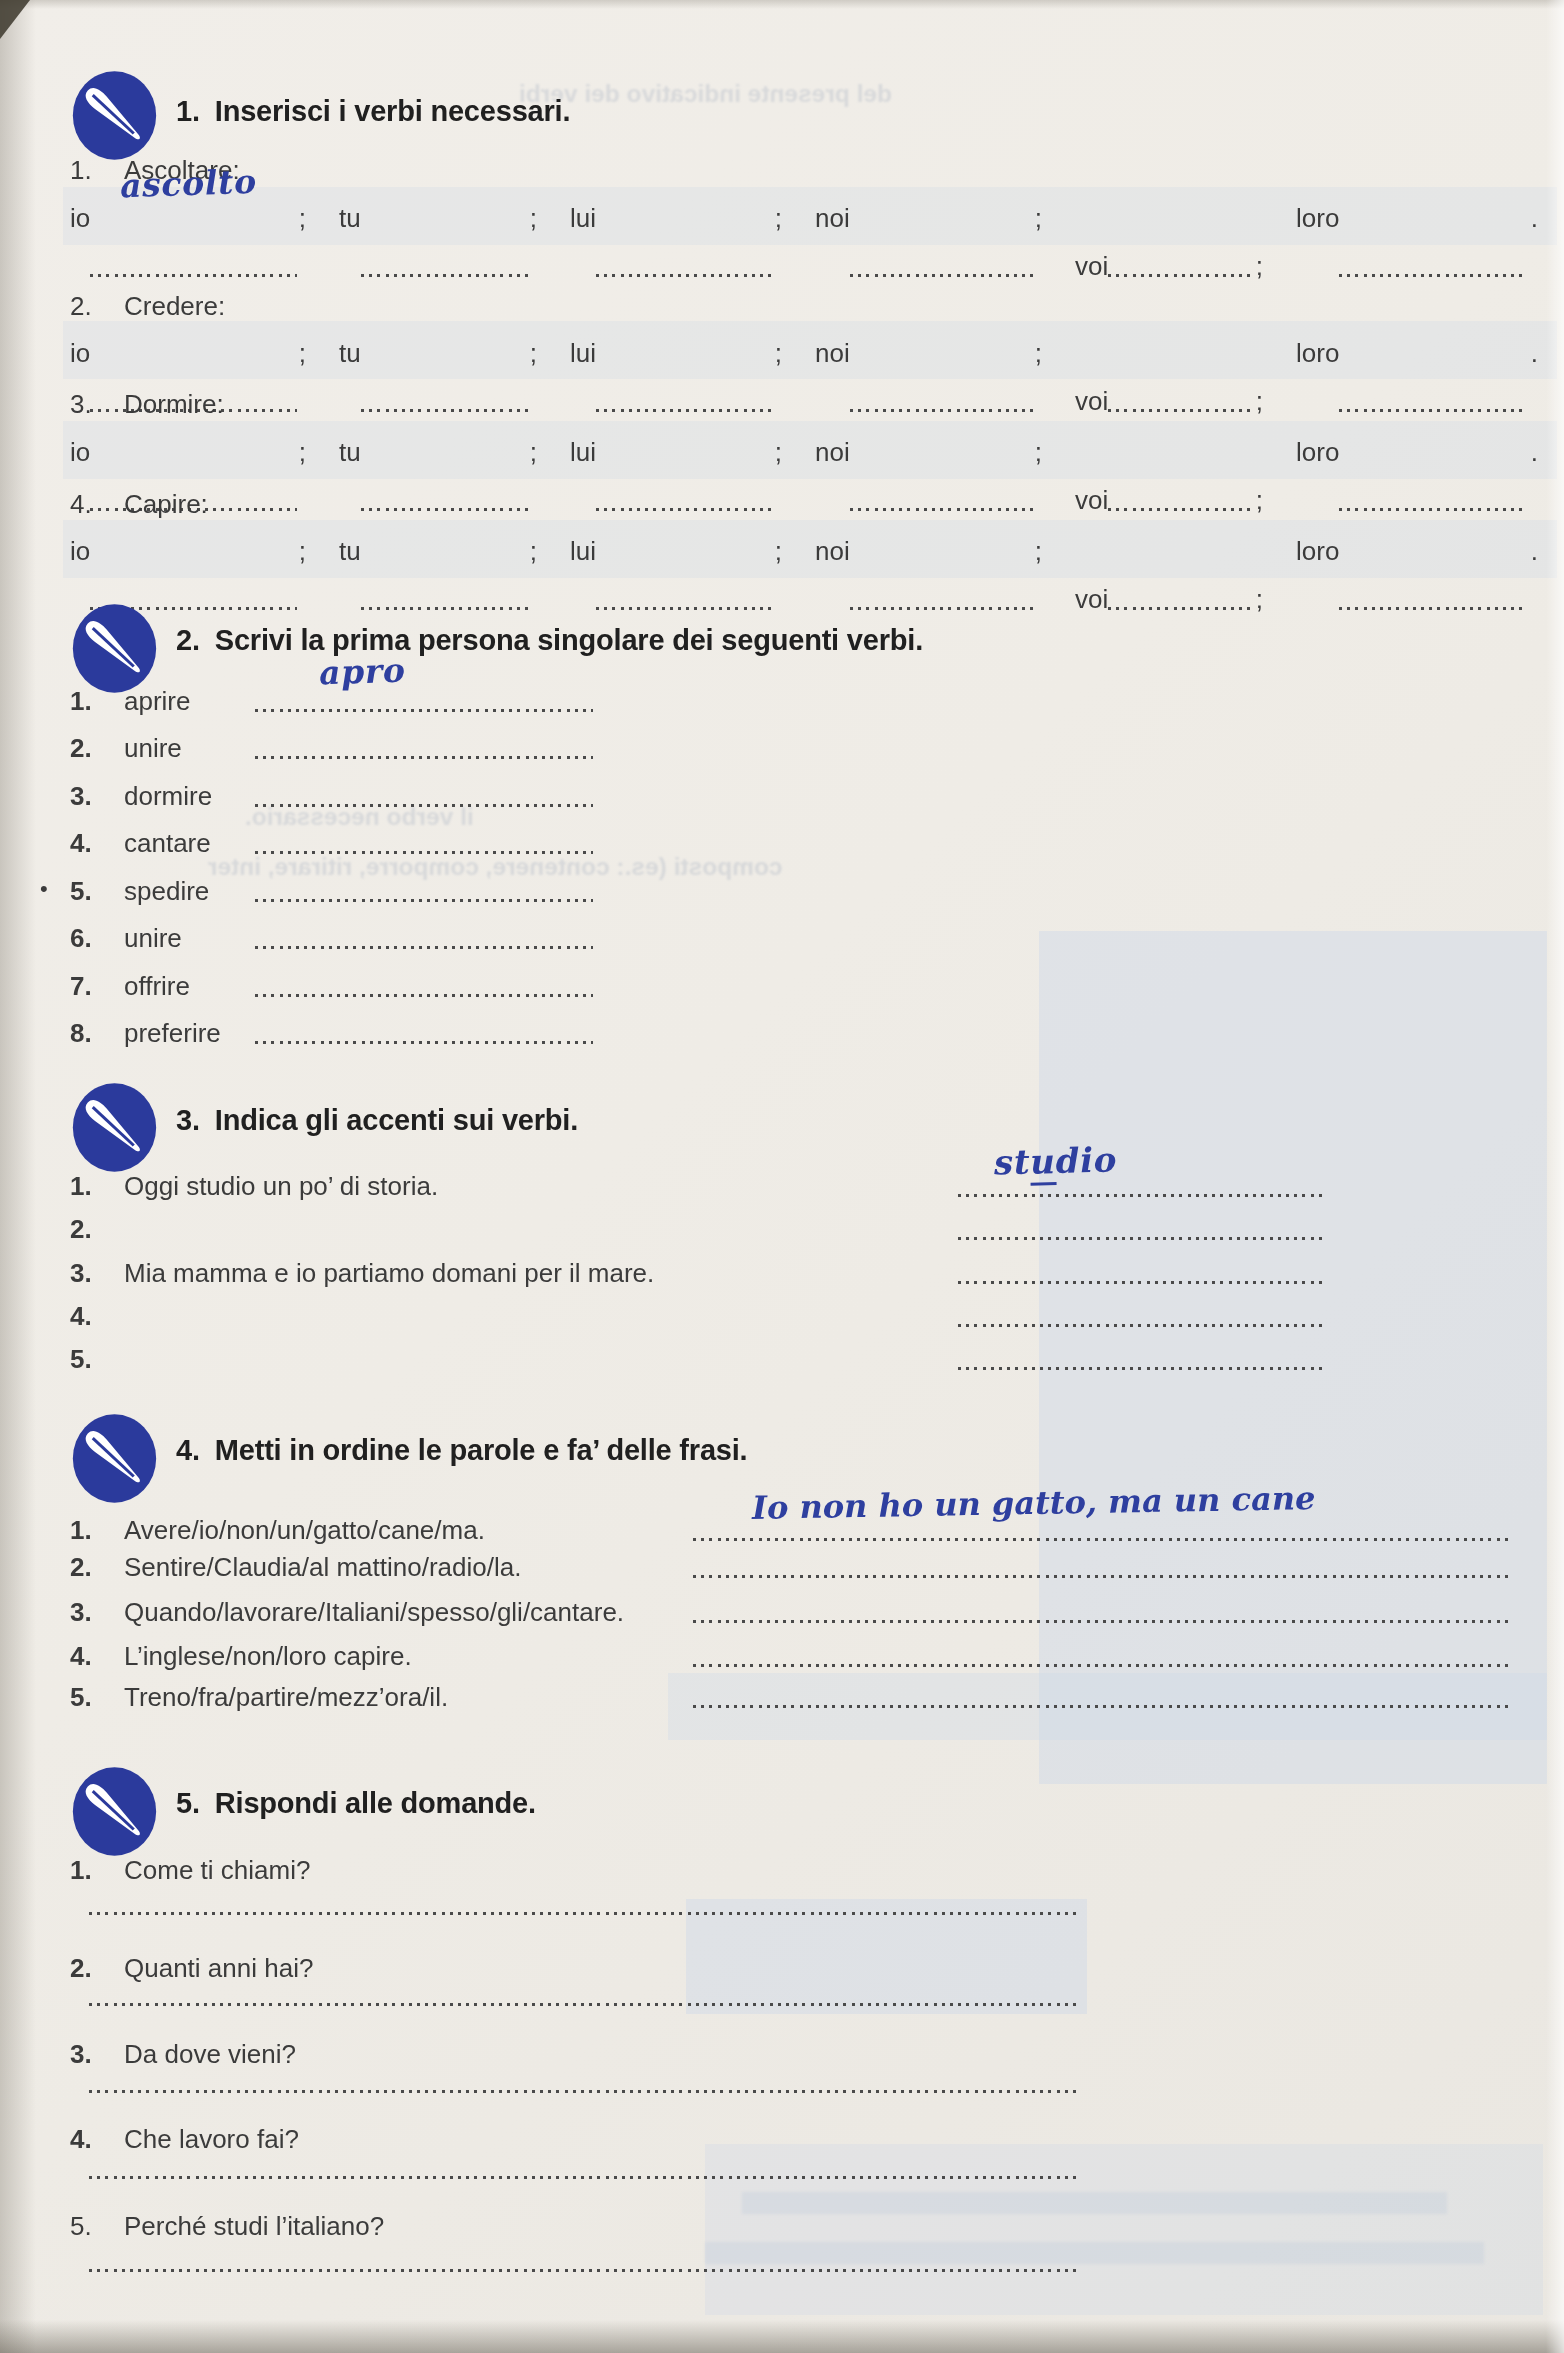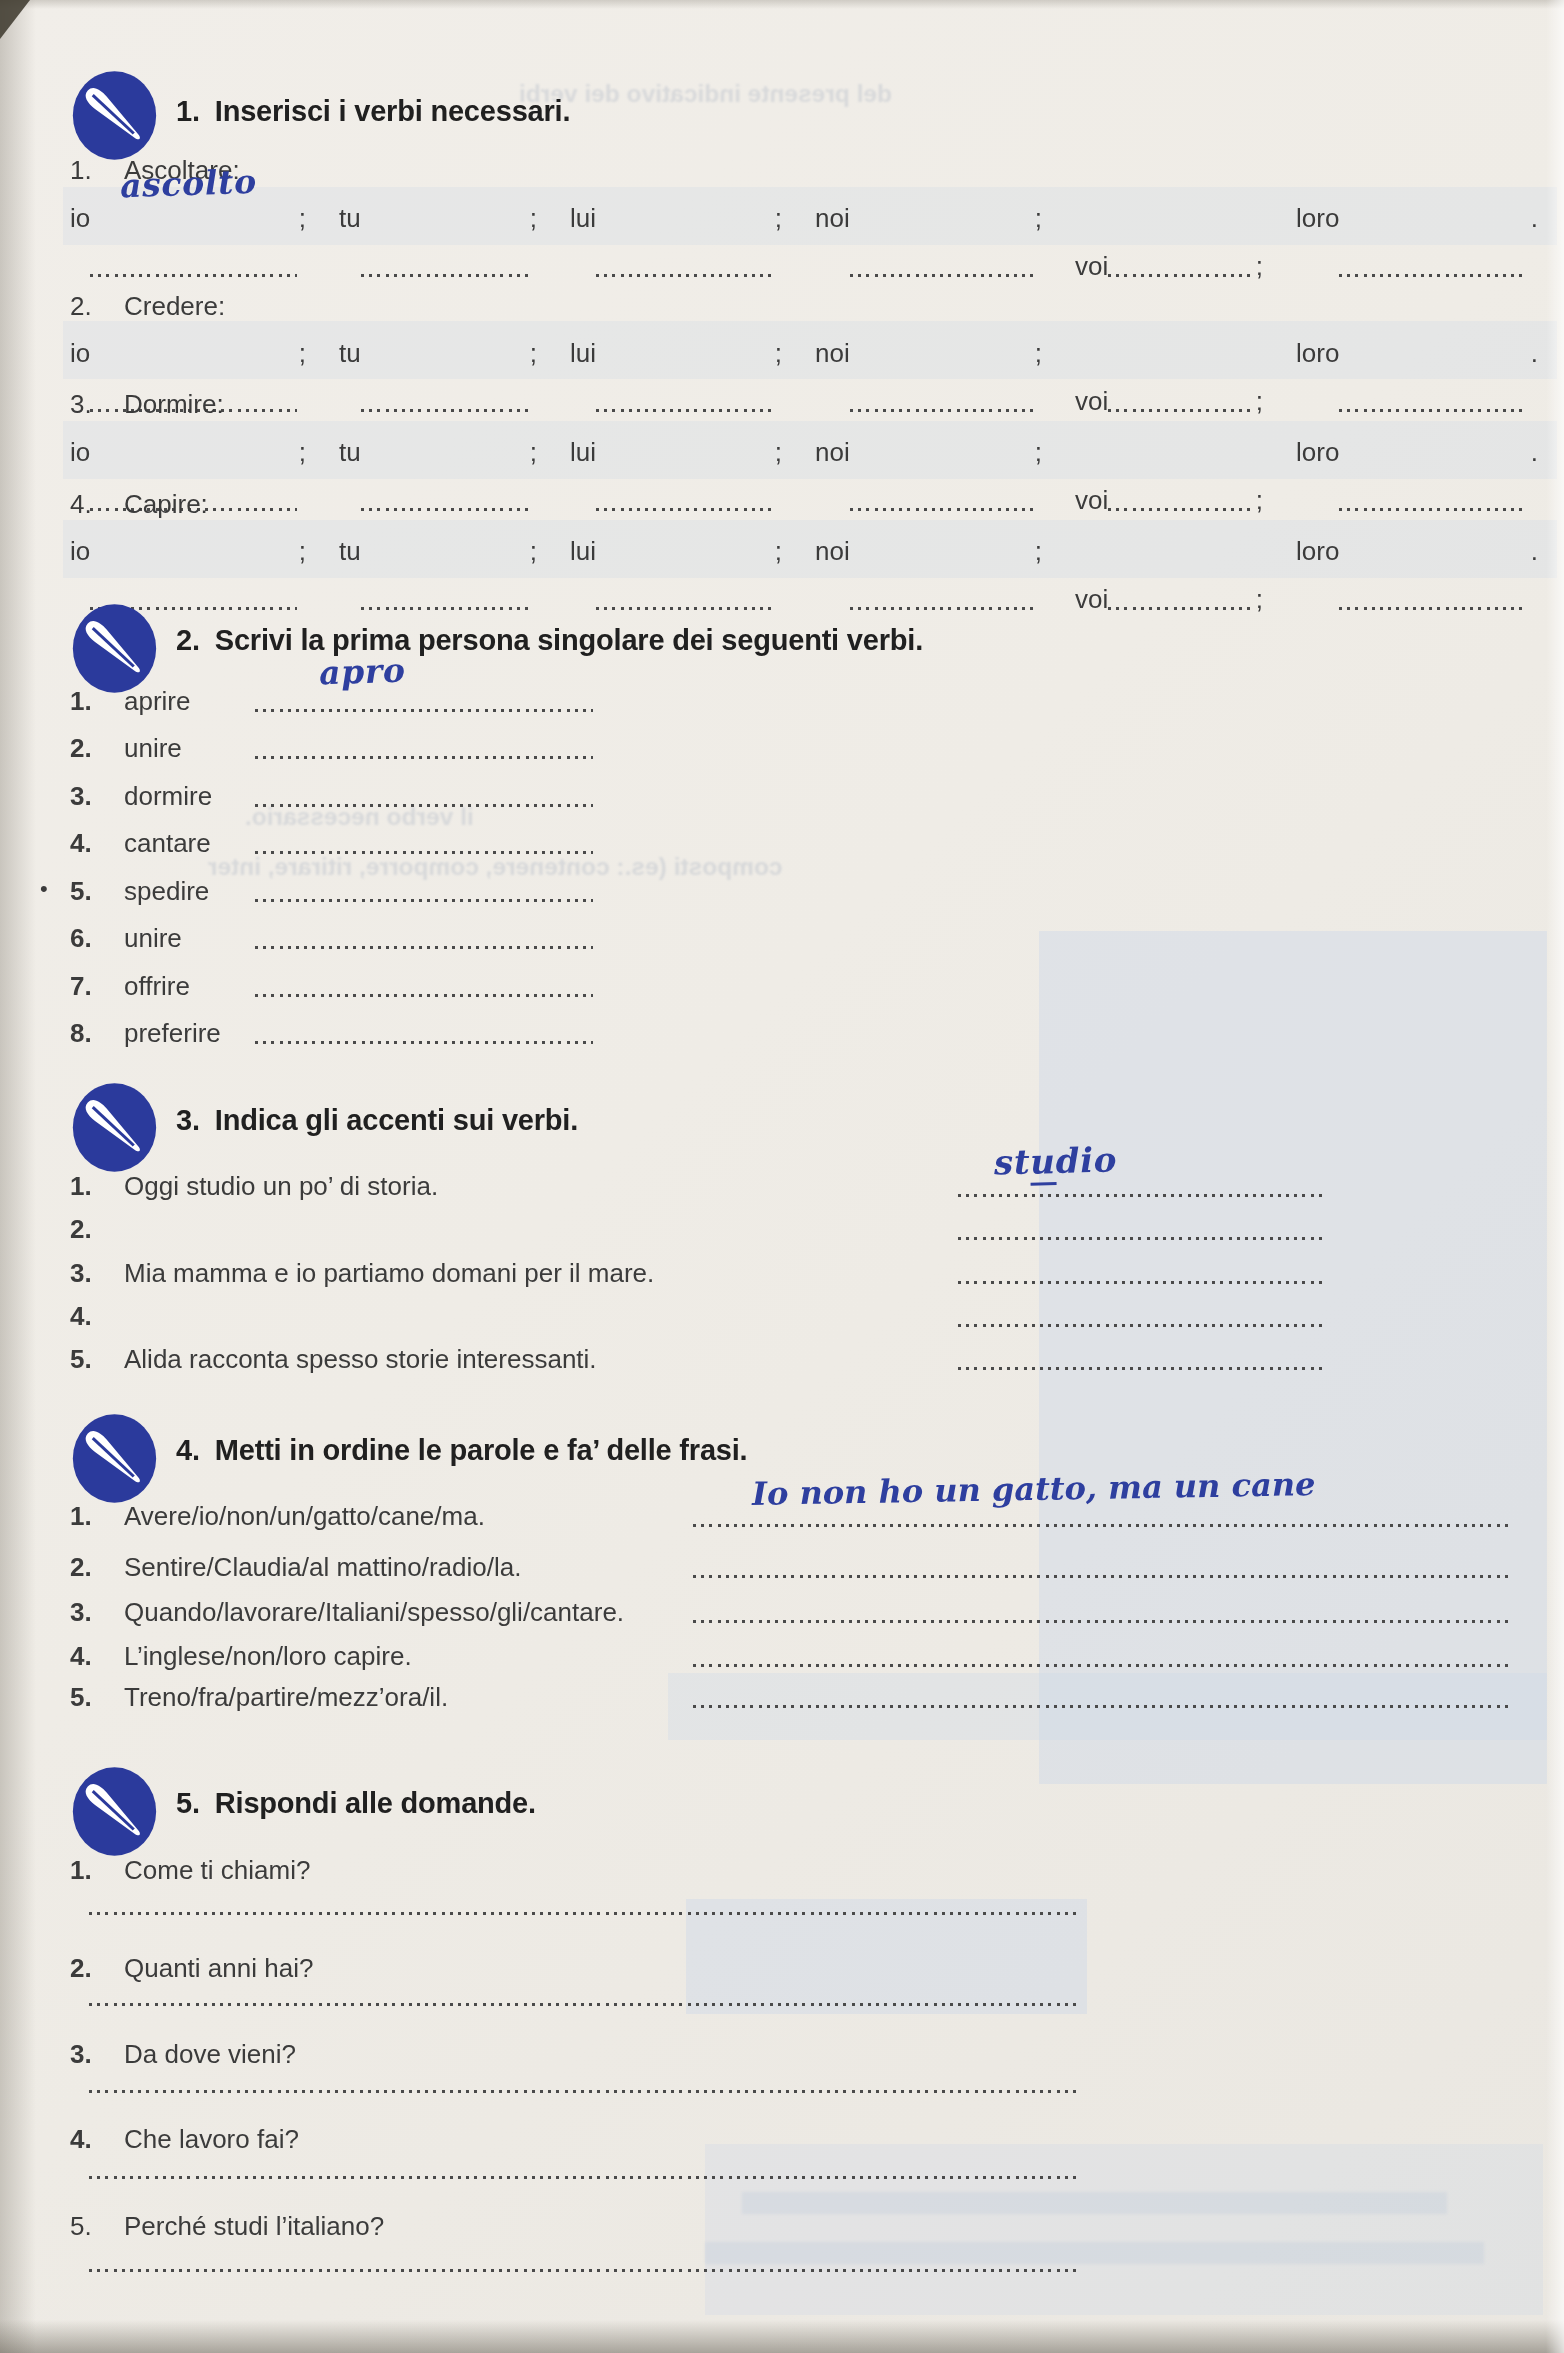--- a/index.html
+++ b/index.html
@@ -346,42 +346,41 @@
     </div>
     <div class="row" style="top:217px;width:1484px;">
       <span class="ex3-text">
           <span class="inum">4.</span>
         </span>
       <span class="dots3"></span>
     </div>
     <div class="row" style="top:260px;width:1484px;">
       <span class="ex3-text">
           <span class="inum">5.</span>
-          <span>Alida racconta spesso storie interessanti.</span>
         </span>
       <span class="dots3"></span>
     </div>
   </div>
 
   <div class="section" style="top:1413px;height:319px;">
     <div class="icon-badge">
       <svg width="85" height="91" viewBox="0 0 100 106">
         <ellipse cx="50" cy="53" rx="49" ry="52" fill="#2b3a9c"></ellipse>
         <g transform="rotate(-47 50 53)">
           <path d="M50 10 C59 10 61 20 60 31 L53 88 C52.4 95 47.6 95 47 88 L40 31 C39 20 41 10 50 10 Z" fill="#ffffff"></path>
           <line x1="50" y1="18" x2="50" y2="84" stroke="#2b3a9c" stroke-width="3.5"></line>
         </g>
       </svg>
     </div>
     <div class="ex-header" style="top:21px;">
       <span class="hnum">4.</span>
       <span>Metti in ordine le parole e fa’ delle frasi.</span>
     </div>
 
-    <div class="row" style="top:86px;width:1484px;">
+    <div class="row" style="top:100px;width:1484px;">
       <span class="hw hw-frase">Io non ho un gatto, ma un cane</span>
       <span class="ex4-text">
           <span class="inum">1.</span>
           <span>Avere/io/non/un/gatto/cane/ma.</span>
         </span>
       <span class="dots4"></span>
     </div>
     <div class="row" style="top:137px;width:1484px;">
       <span class="ex4-text">
           <span class="inum">2.</span>

